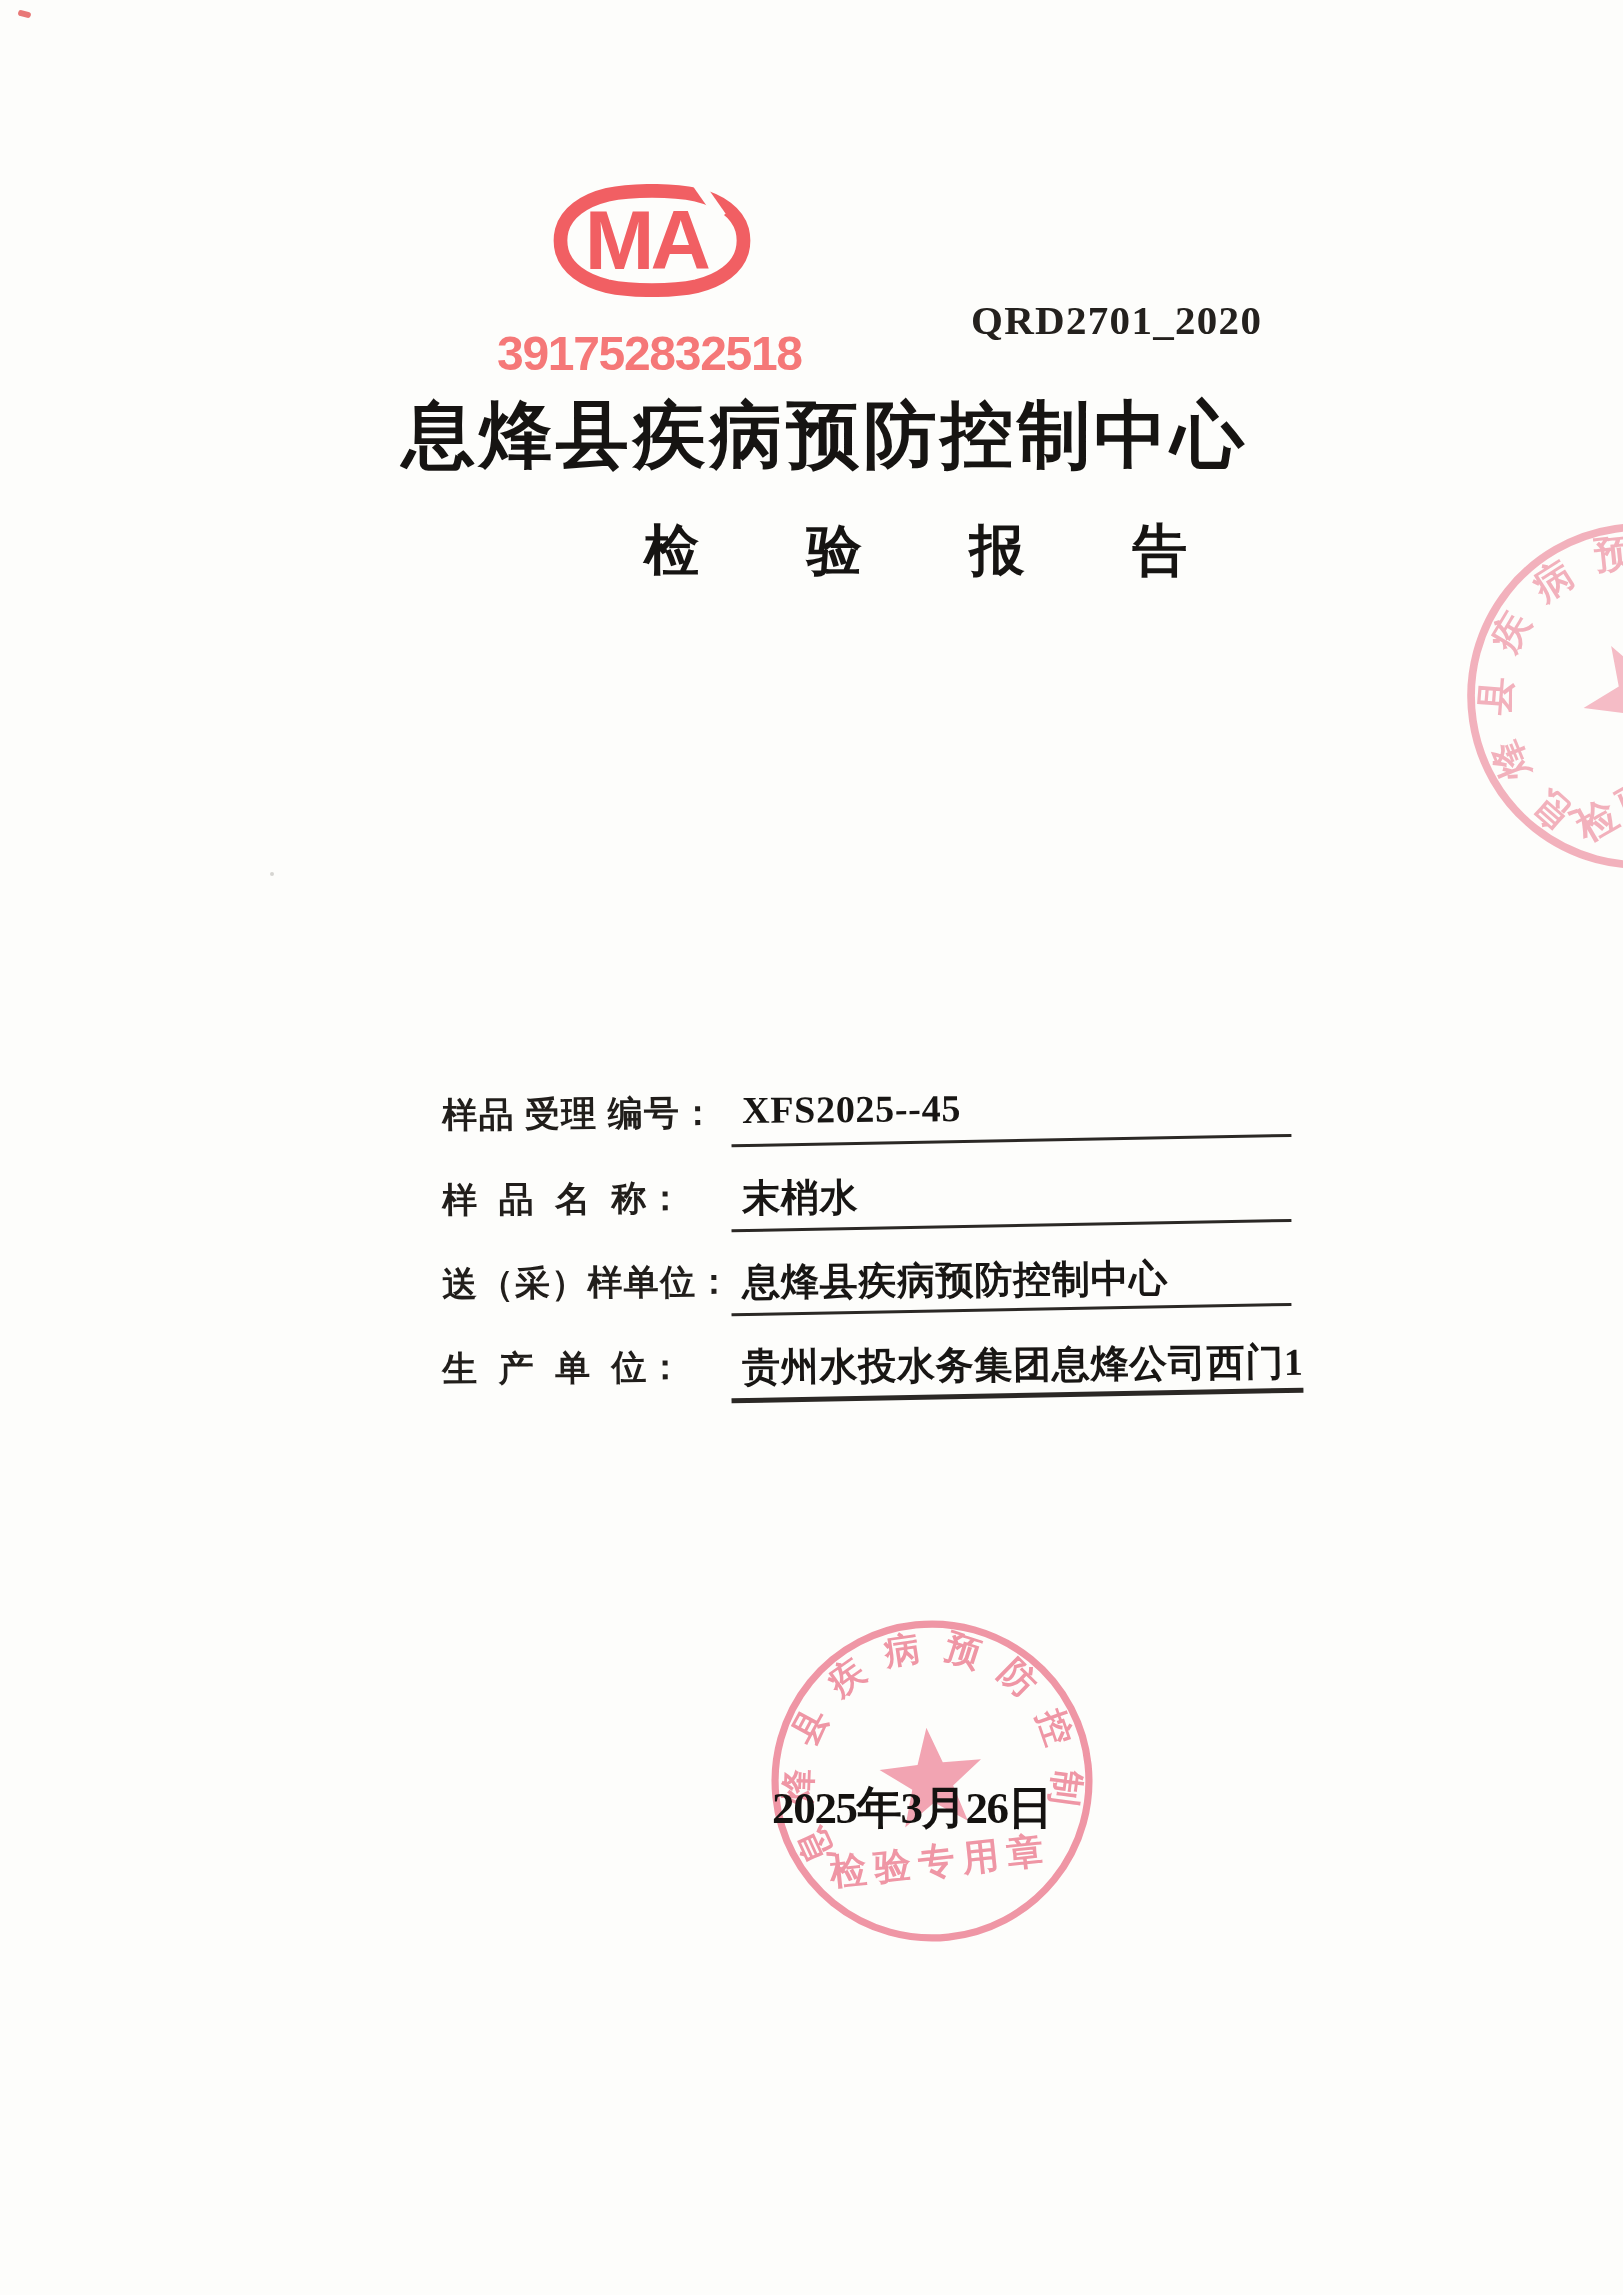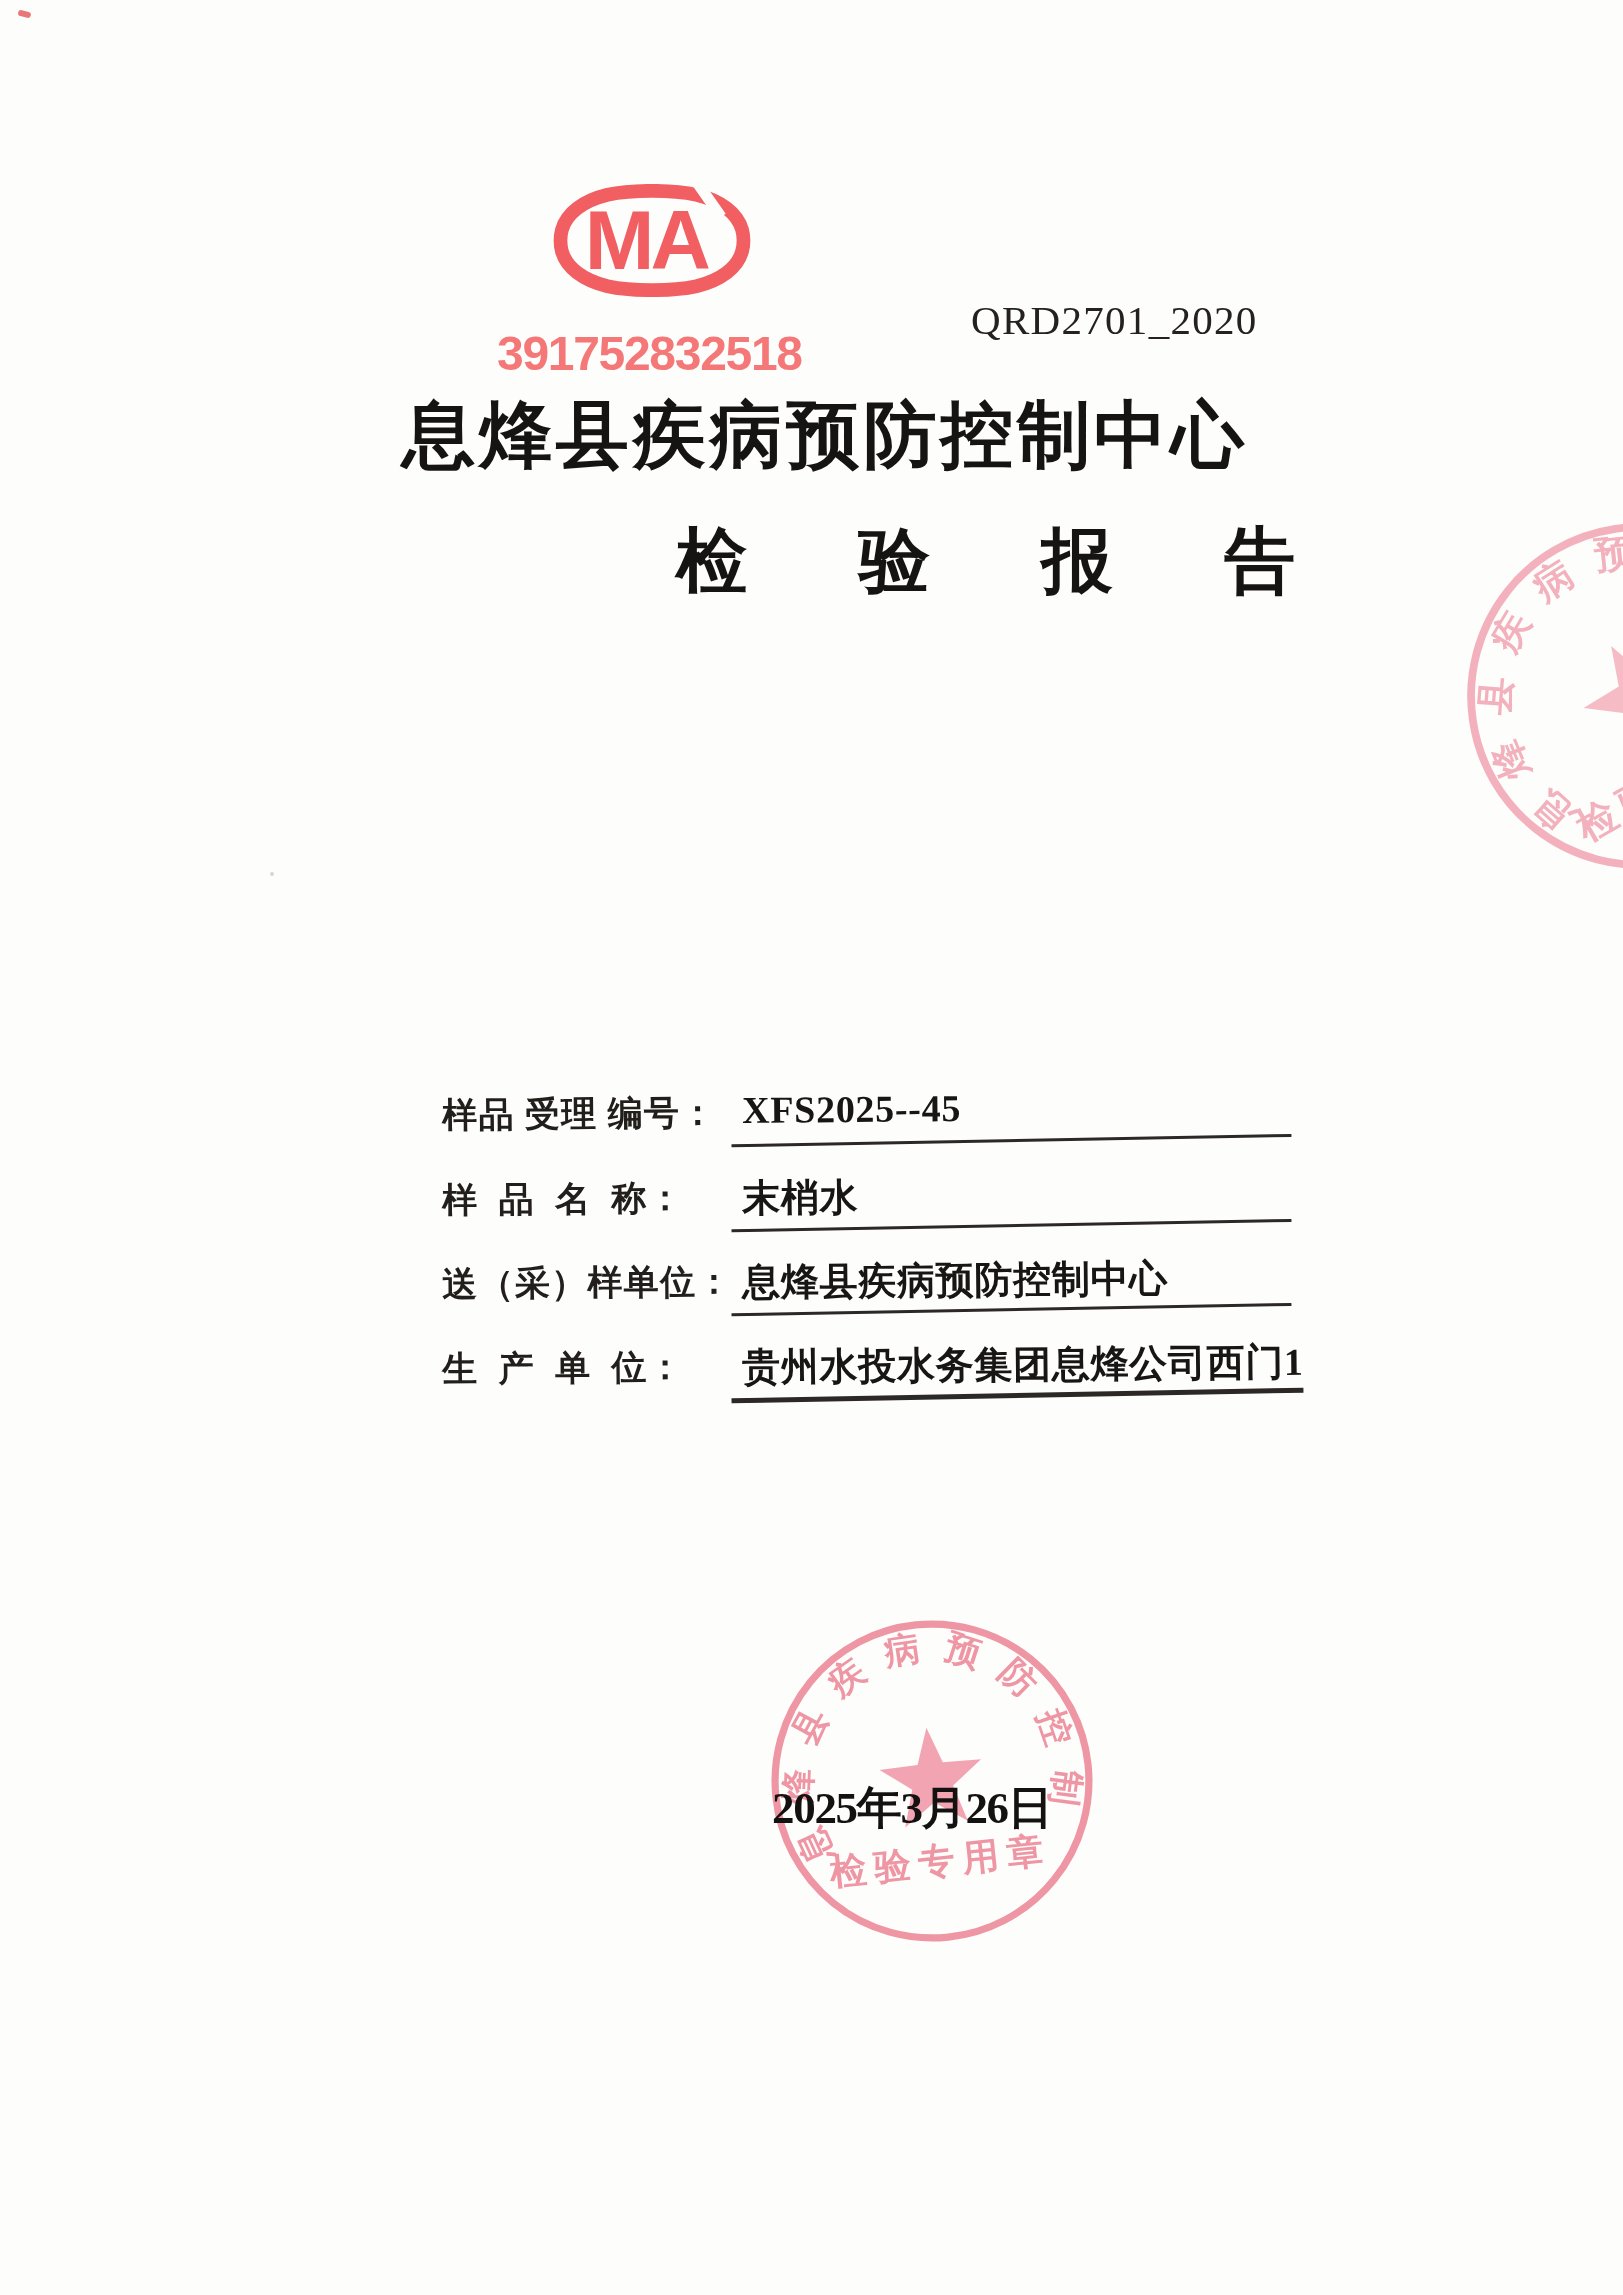--- a/index.html
+++ b/index.html
@@ -15,26 +15,26 @@
   .speck-gray{width:3.9px;height:3.9px;border-radius:50%;background:#bdbab6;opacity:.6;}
 
   
   .cma-logo{left:552px;top:184px;width:200px;height:113px;}
   .cma-band{stroke:#f15f63;fill:none;stroke-width:21;}
   .cma-letters{fill:#f15f63;font-family:"Liberation Sans",sans-serif;
     font-weight:bold;font-size:128px;letter-spacing:-6px;}
   .cma-code{left:497px;top:326px;font-family:"Liberation Sans",sans-serif;
     font-weight:bold;font-size:48px;letter-spacing:-1.3px;color:#f57878;}
   .doc-code{left:971px;top:296px;font-family:"Liberation Serif",serif;
-    font-size:41px;letter-spacing:1.3px;color:#24211e;}
+    font-size:41px;letter-spacing:1.3px;color:#24211e;font-weight:bold;}
 
   
   .org-name{left:402px;top:387px;font-size:73px;font-weight:bold;
     letter-spacing:3.9px;color:#161412;white-space:pre;}
-  .report-title{left:676px;top:514px;font-size:71px;font-weight:bold;
+  .report-title{left:644px;top:514px;font-size:55px;font-weight:bold;
     letter-spacing:47px;color:#161412;white-space:pre;}
 
   
   .field-row{left:442px;width:929px;height:72px;transform:rotate(-0.55deg);
     transform-origin:left top;}
   .flabel{position:absolute;left:0;top:0;font-size:35px;font-weight:bold;
     letter-spacing:1.3px;white-space:pre;color:#211e1b;}
   .fvalue{position:absolute;left:300px;top:-1.3px;font-size:38px;font-weight:bold;
     letter-spacing:0.7px;white-space:pre;color:#181614;}
   .fline{position:absolute;left:289px;top:55px;width:560px;height:3.3px;

